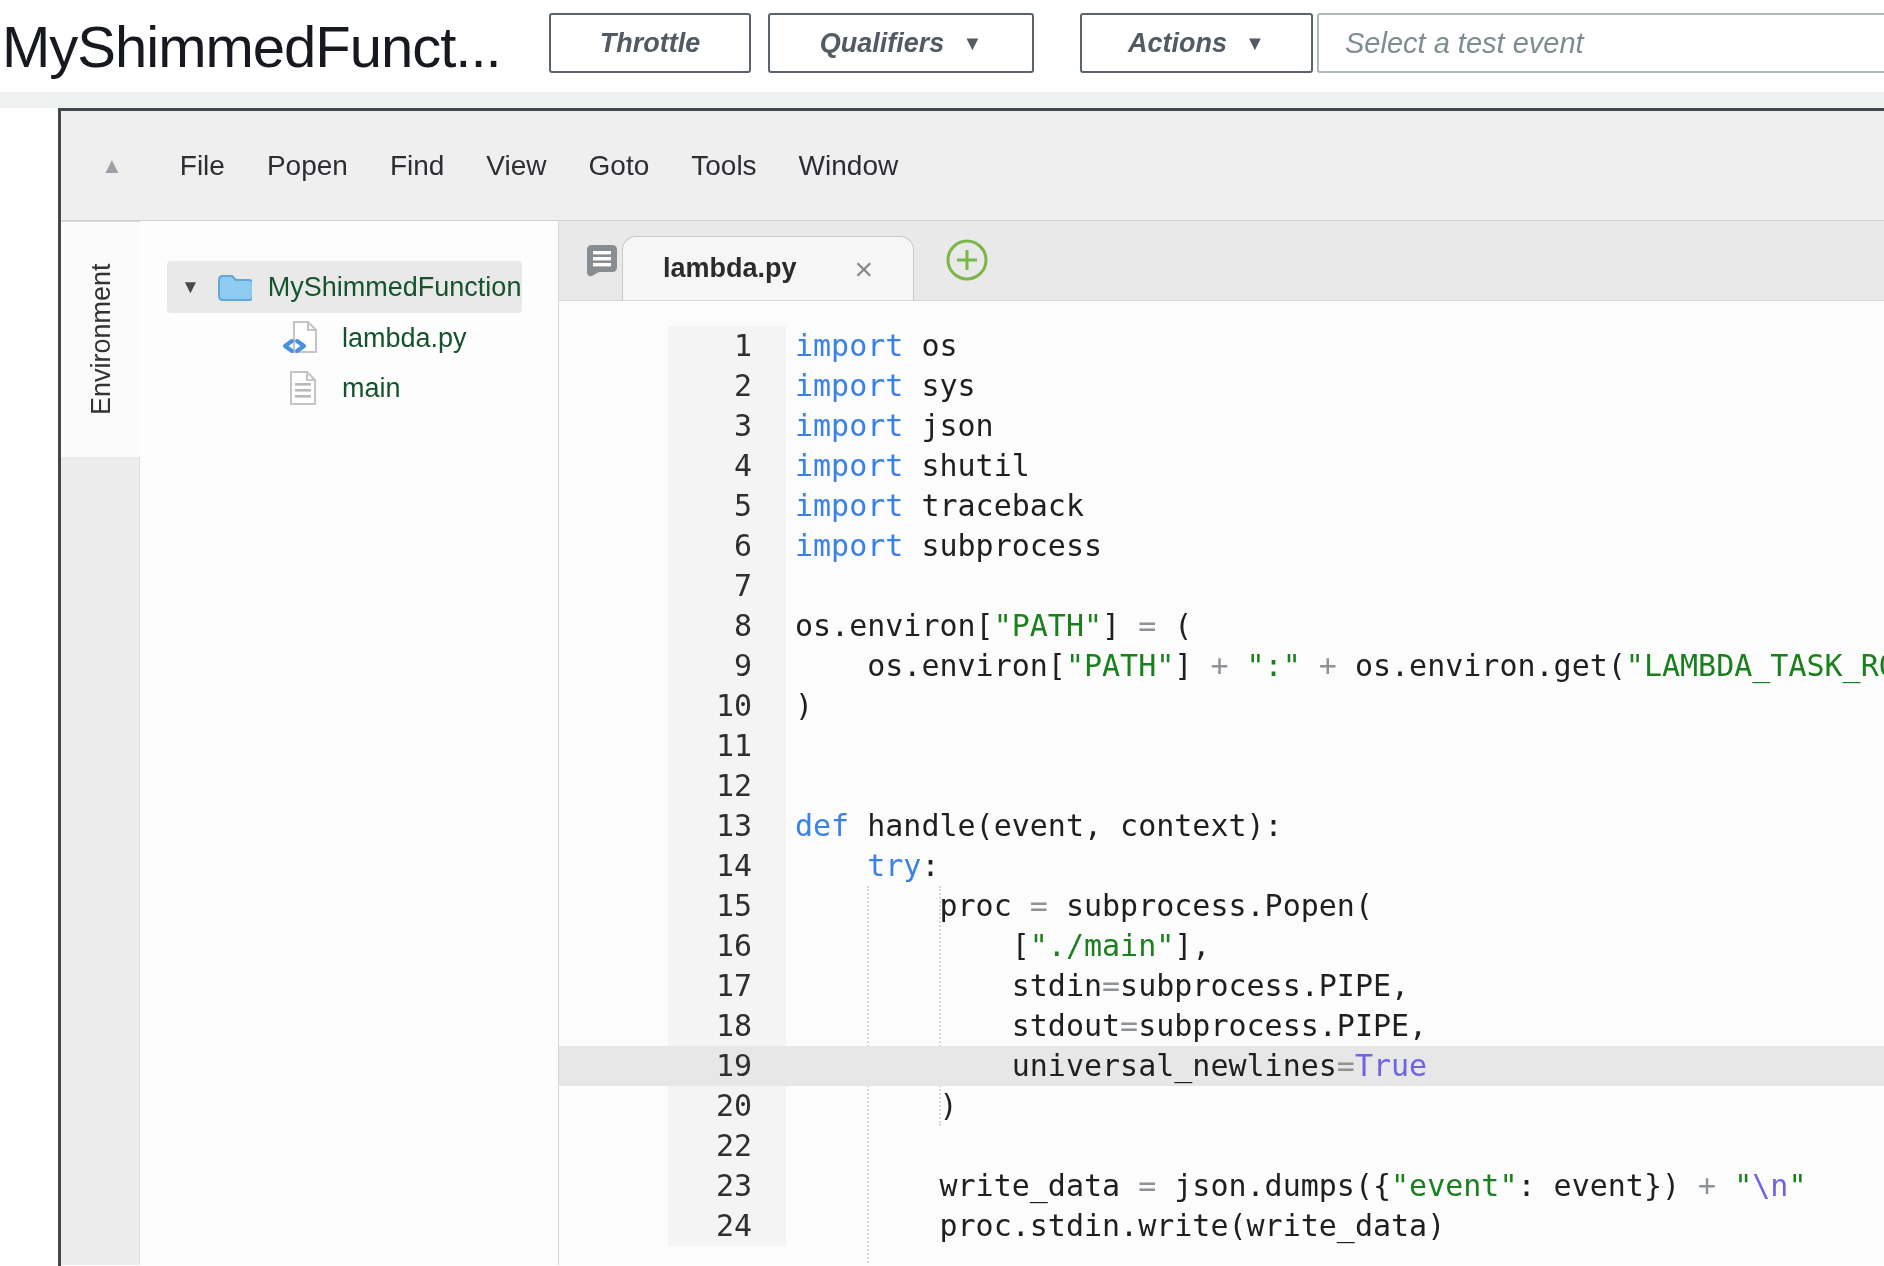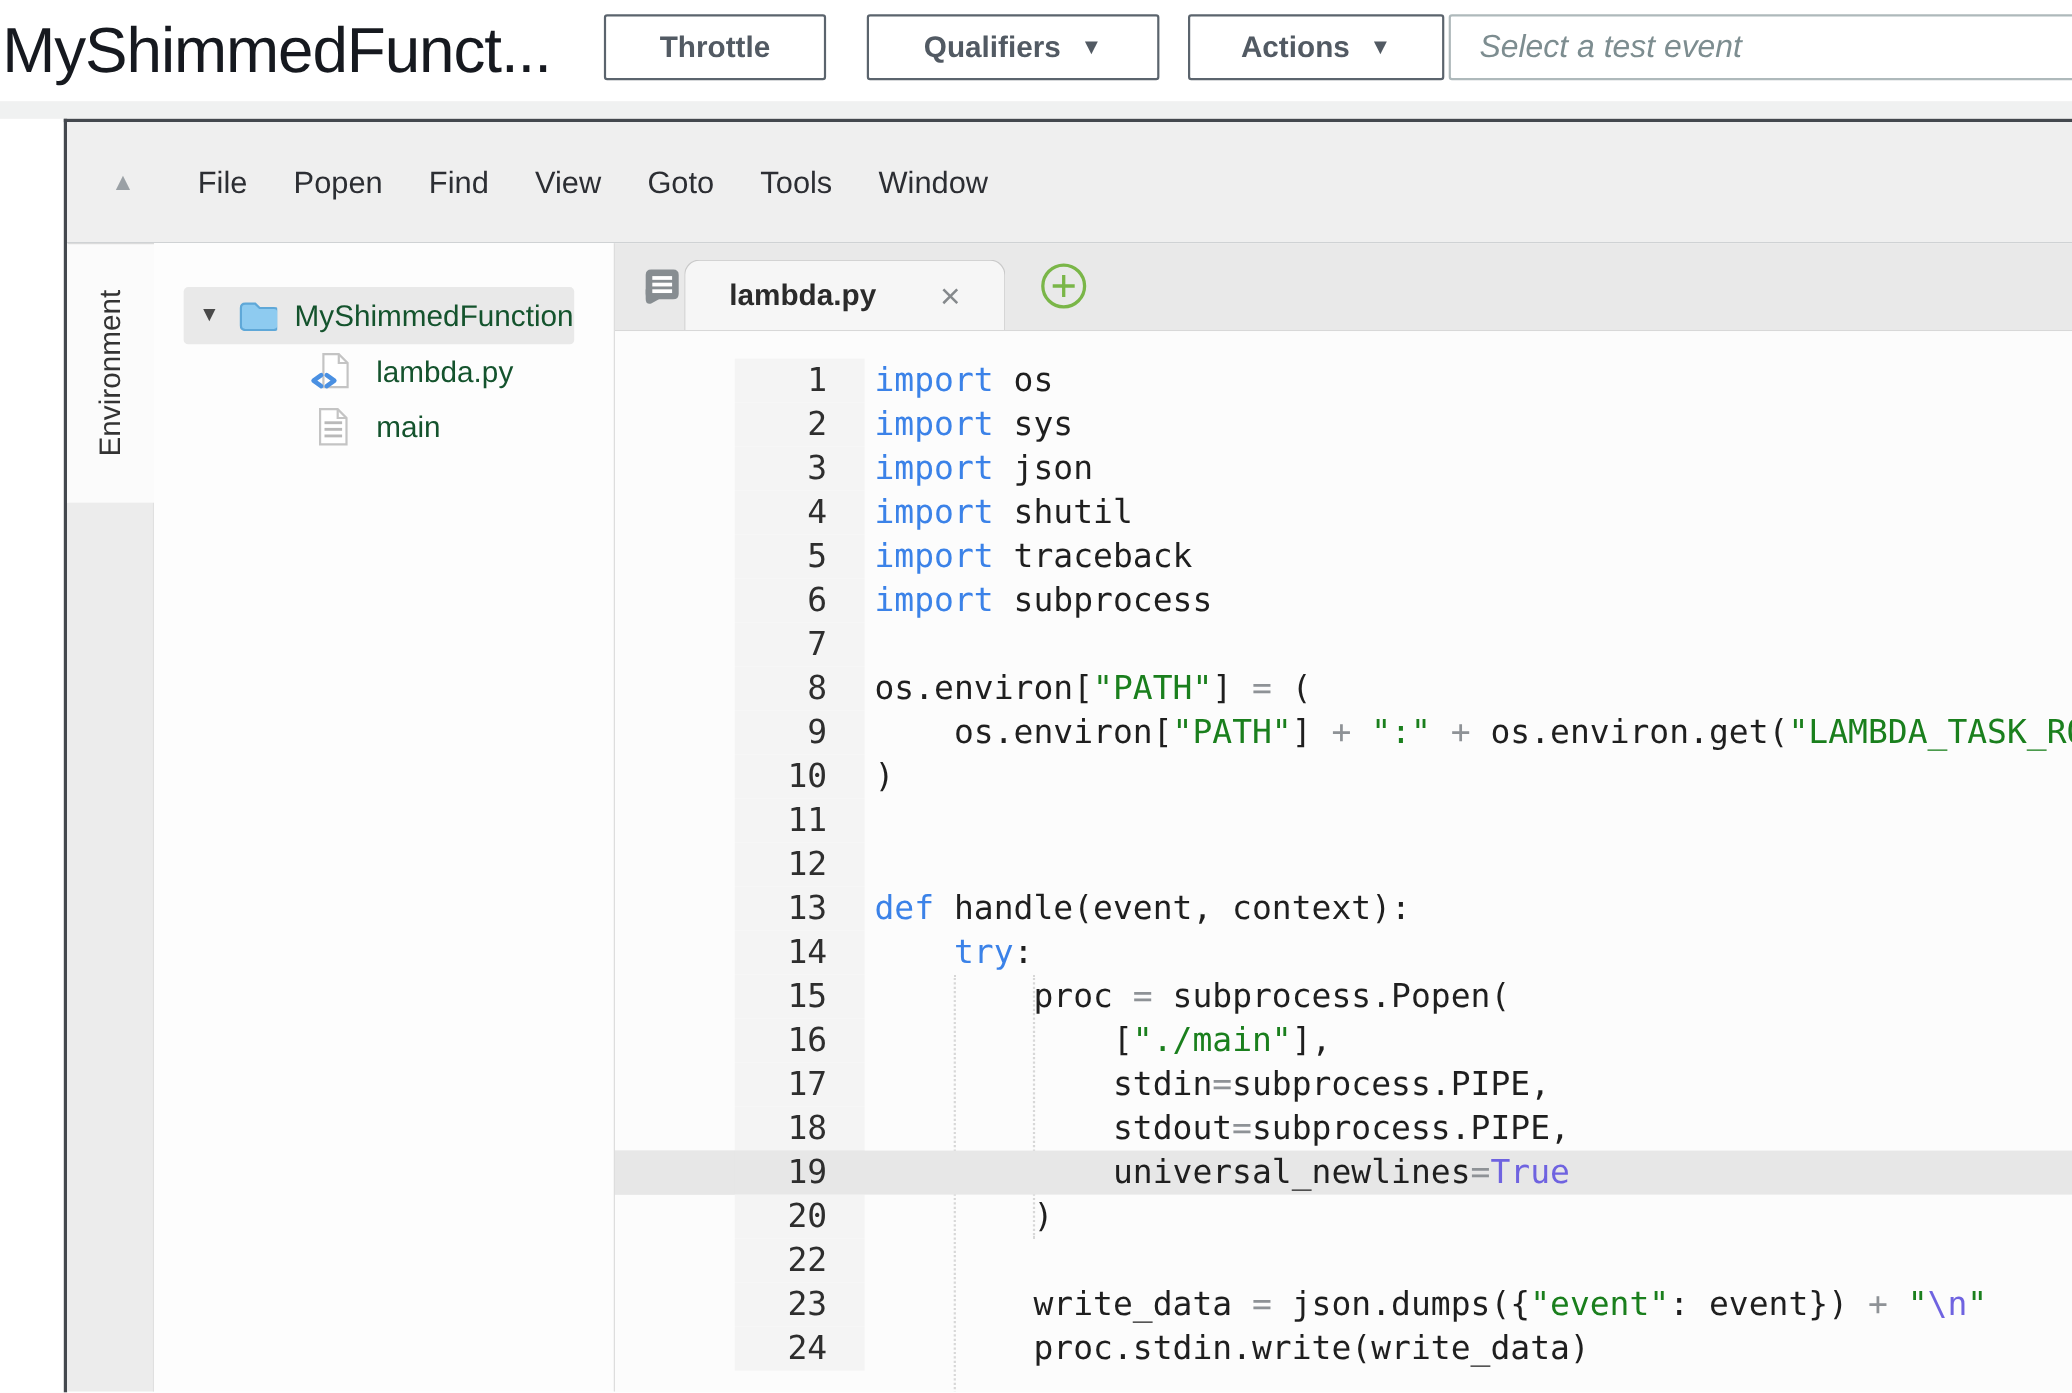--- a/index.html
+++ b/index.html
@@ -11,25 +11,25 @@
   
   .header { position:absolute; left:0; top:0; width:1884px; height:70px; background:#fff; }
   .page-title {
     position:absolute; left:2px; top:46px; transform:translateY(-50%);
     font-size:58px; color:#16191f; letter-spacing:-1px; white-space:nowrap;
   }
   .hbtn {
     position:absolute; top:13px; height:60px; background:#fff;
     border:2px solid #5b646d; border-radius:3px;
     display:flex; align-items:center; justify-content:center; gap:18px;
-    font-size:27px; font-weight:bold; color:#525a63; cursor:pointer;
+    font-size:27px; font-weight:bold; color:#525a63; cursor:pointer;font-style:italic;
   }
   .hbtn .chev { font-size:20px; color:#525a63; }
   .btn-throttle { left:549px; width:202px; }
-  .btn-qualifiers { left:788px; width:266px; }
+  .btn-qualifiers { left:768px; width:266px; }
   .btn-actions { left:1060px; width:233px;margin-left:20px; }
   .test-event {
     position:absolute; left:1317px; top:13px; width:620px; height:60px;
     background:#fff; border:2px solid #aeb9bb; border-radius:3px;
     display:flex; align-items:center; padding-left:26px;
     font-size:29px; font-style:italic; color:#7d8d90;
   }
   .divider-band { position:absolute; left:0; top:92px; width:1884px; height:16px; background:#f0f1f1; }
 
   

